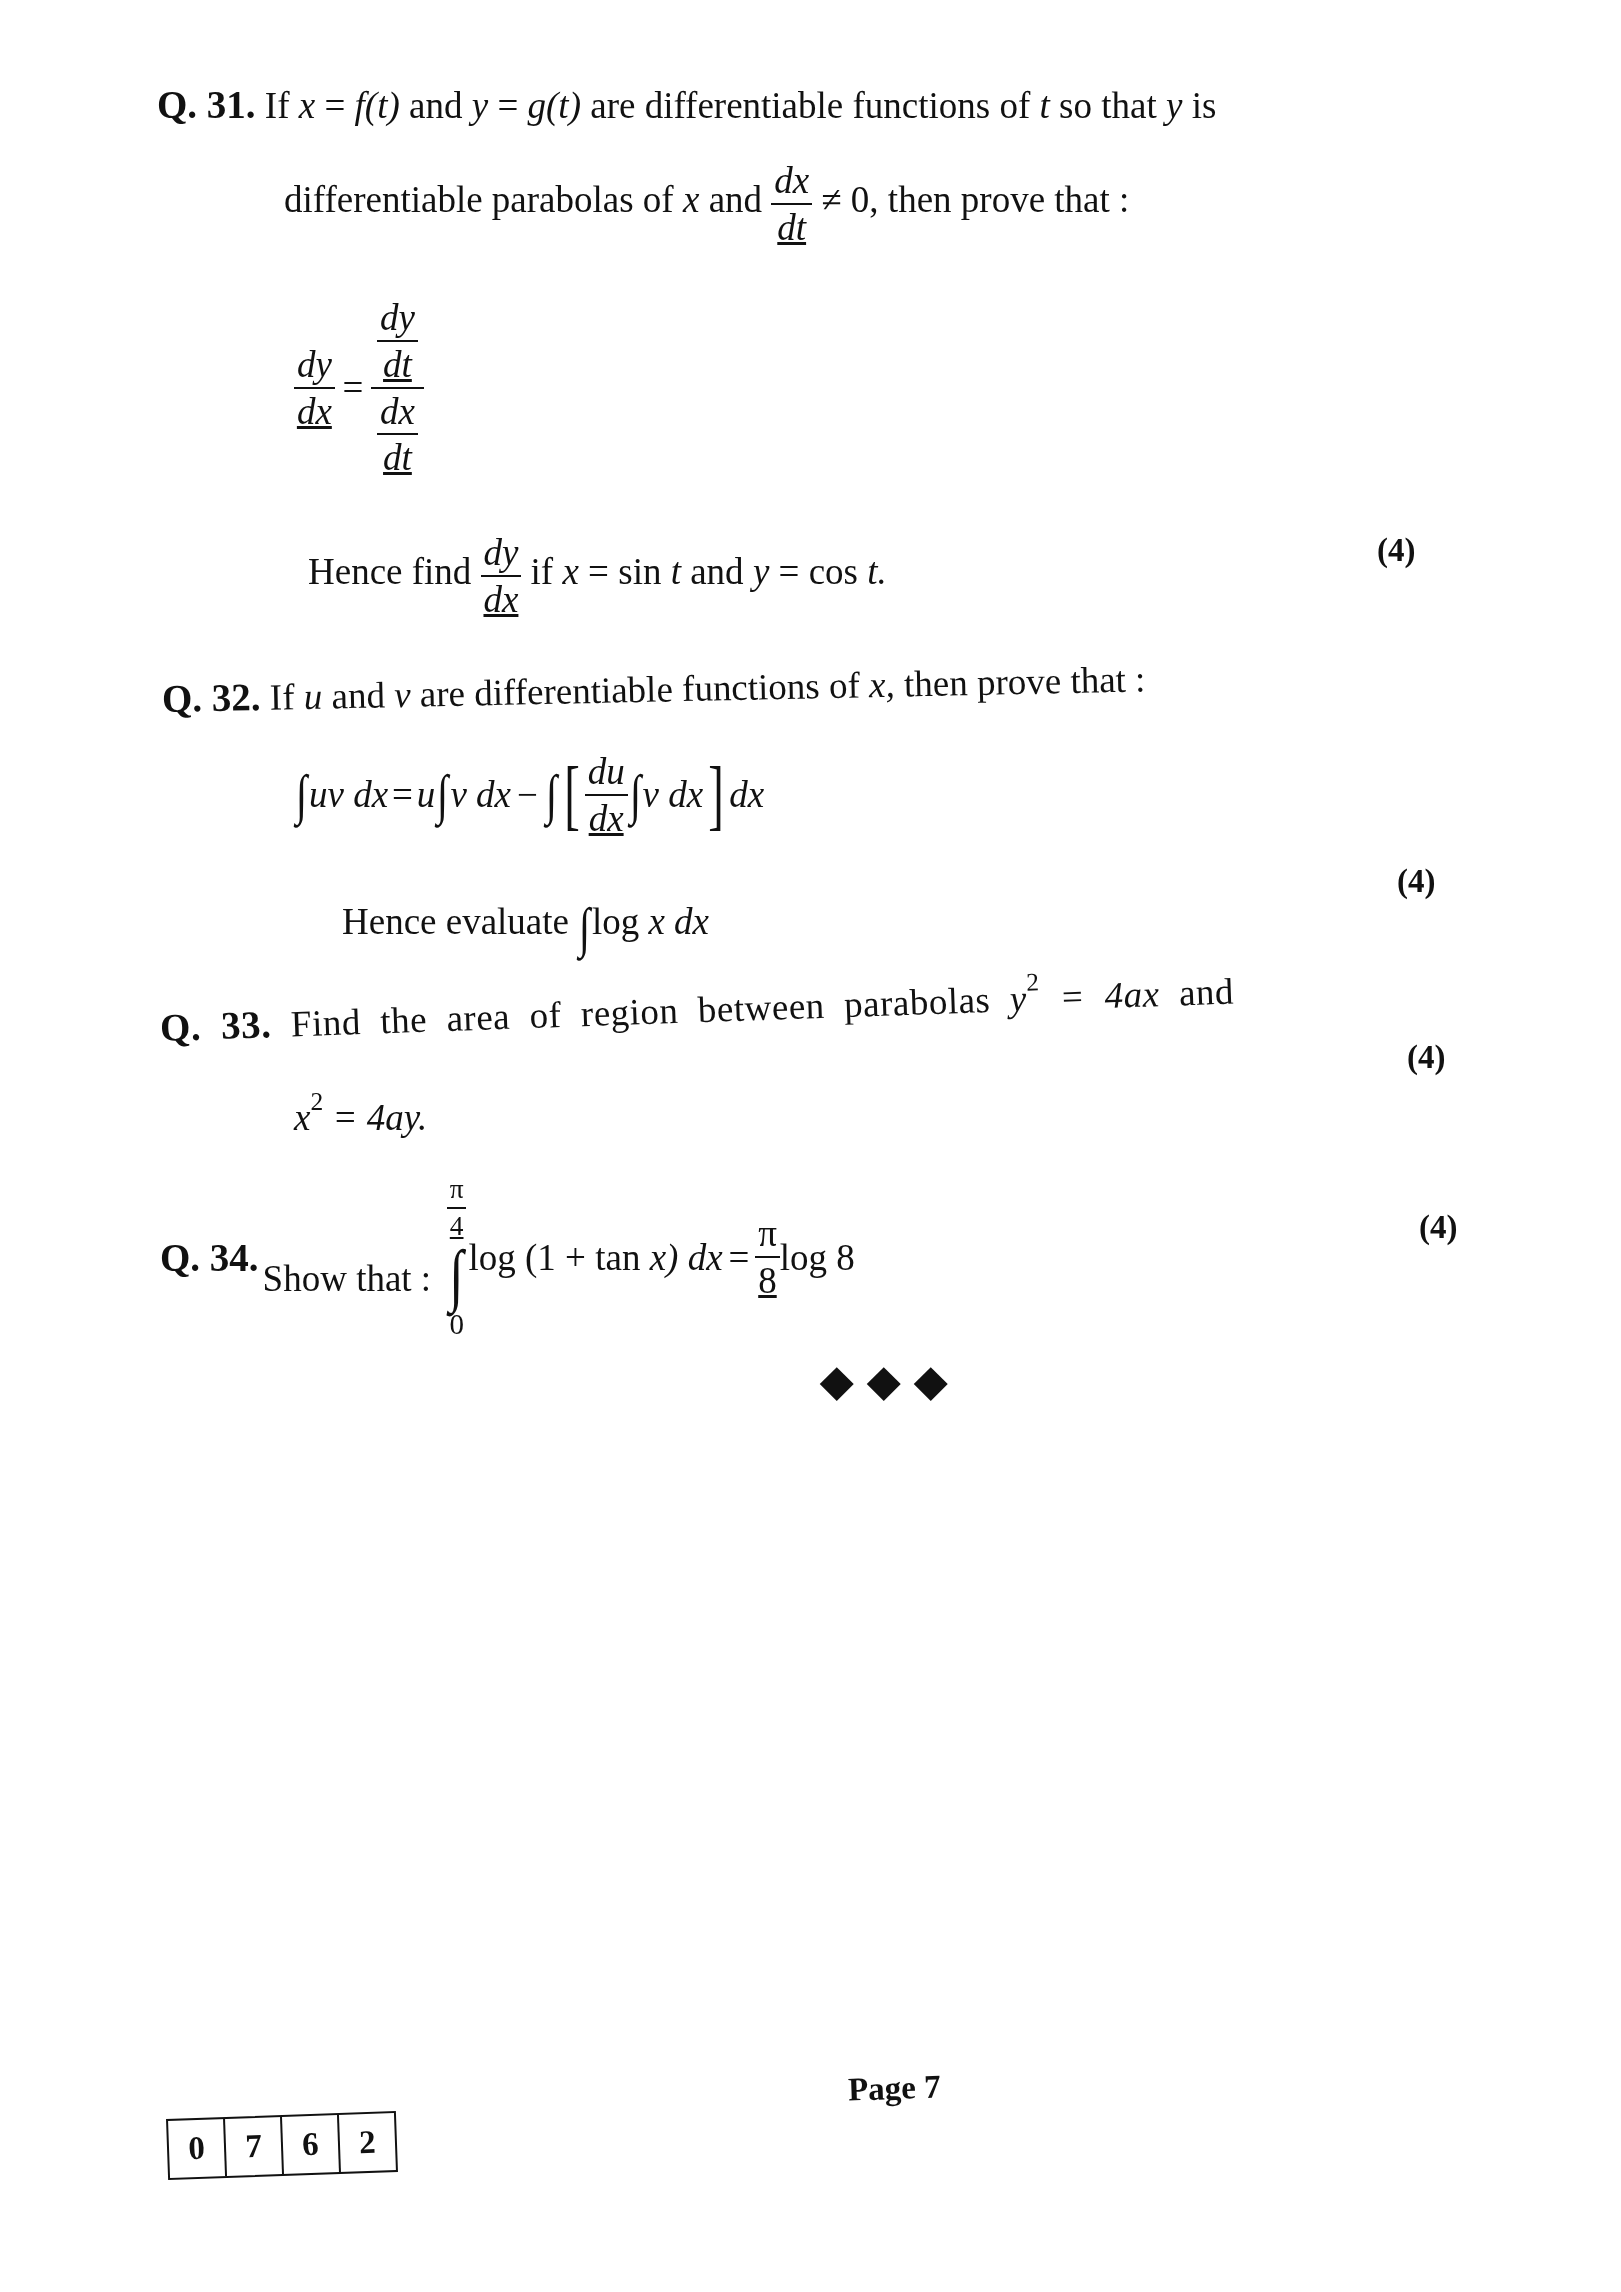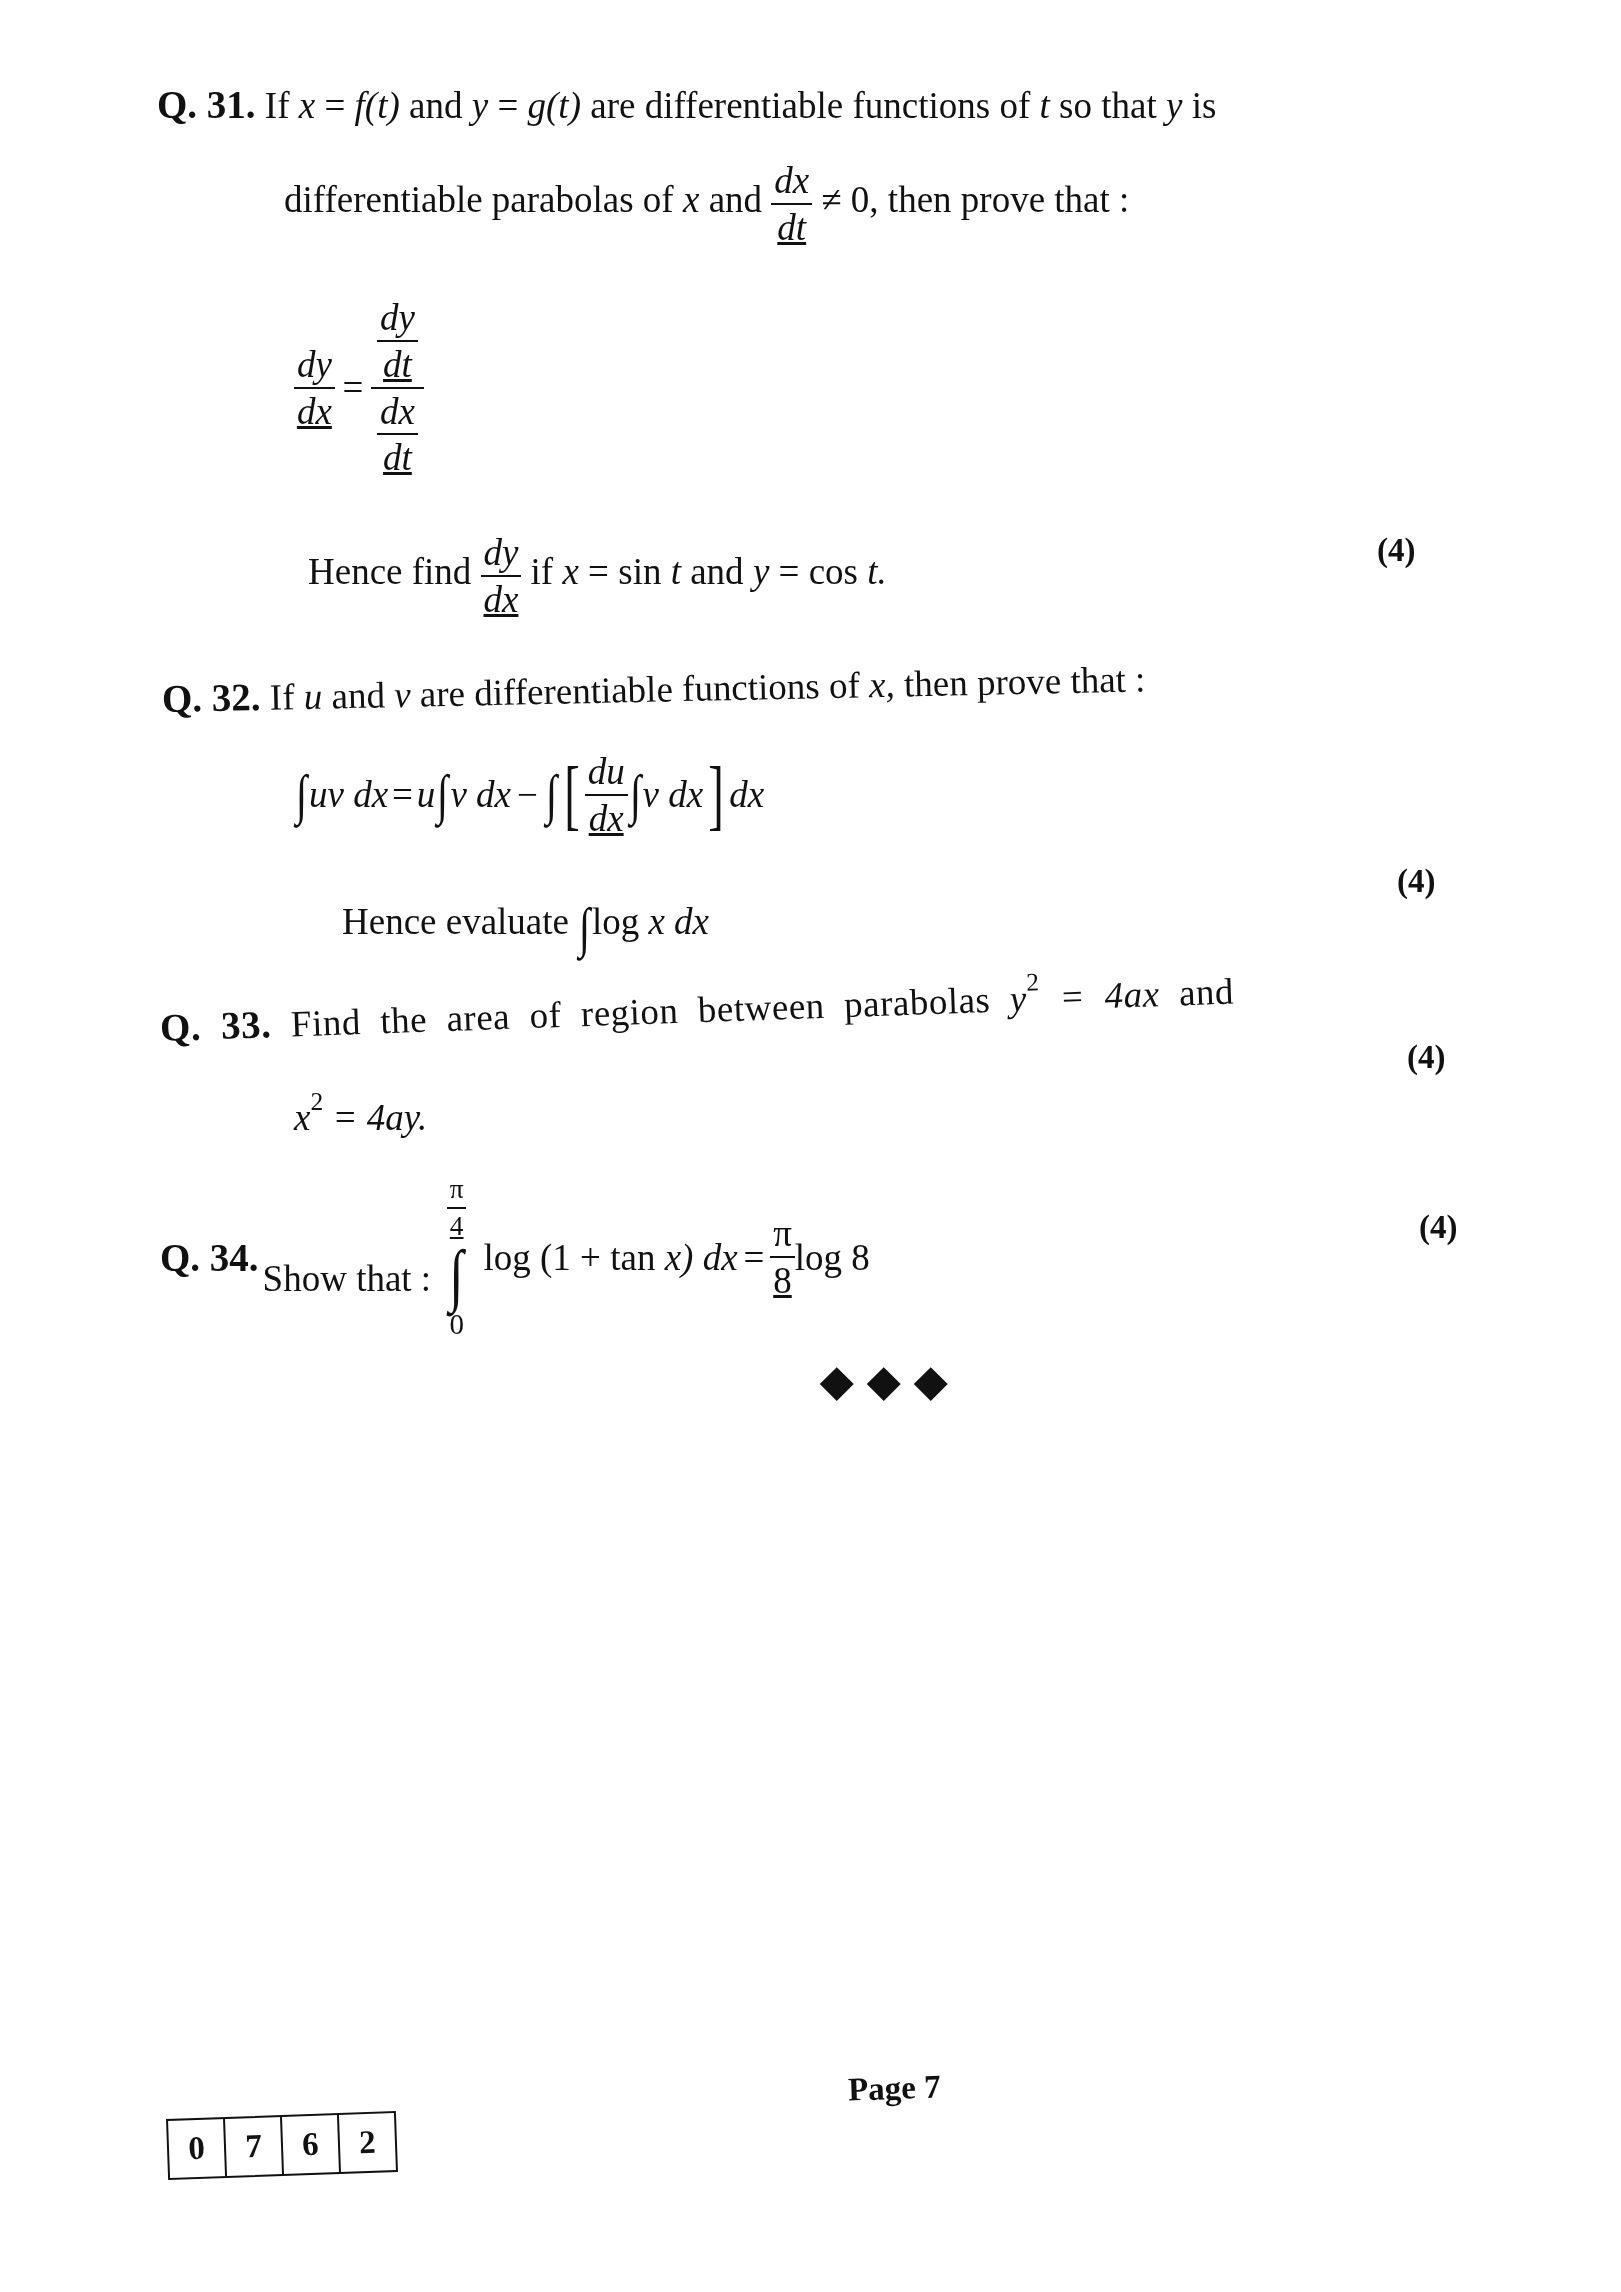--- a/index.html
+++ b/index.html
@@ -150,21 +150,21 @@
   <span class="qnum" style="margin-right:4px;">Q. 34.</span>
   <span style="margin-right:15.7px;margin-top:42px;">Show that :</span>
   <span style="display:inline-flex; flex-direction:column; align-items:center; font-size:29px; line-height:1;">
     <span class="frac" style="font-size:27.4px;">
       <span class="num" style="font-style:normal;">π</span>
       <span class="den" style="font-style:normal;">4</span>
     </span>
     <span class="int" style="font-size:69px;">∫</span>
     <span>0</span>
   </span>
-  <span style="margin-left:17px;">log (1 + tan</span>&nbsp;
+  <span style="margin-left:2px;">log (1 + tan</span>&nbsp;
   <i>x)</i>&nbsp;
   <i>dx</i>
   <span style="margin:0 5.9px;">=</span>
   <span class="frac">
     <span class="num" style="font-style:normal;">π</span>
     <span class="den" style="font-style:normal;">8</span>
   </span>
   <span>log 8</span>
 </div>
 <div class="abs marks" style="left:1419px; top:1209px;">(4)</div>

